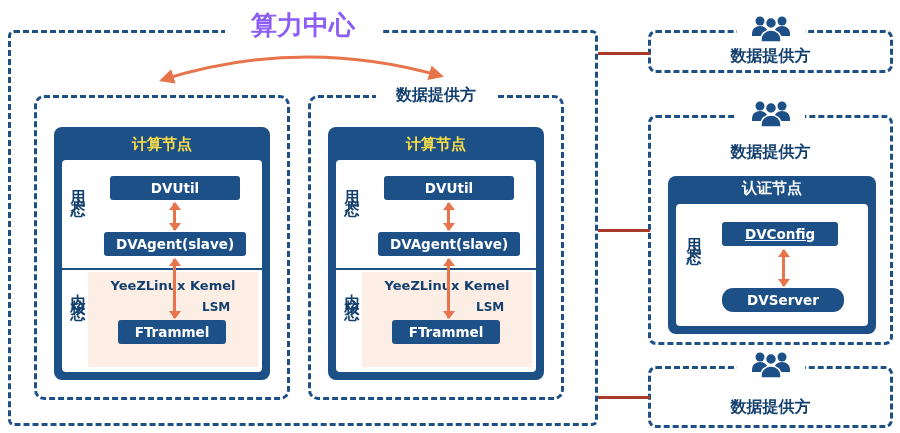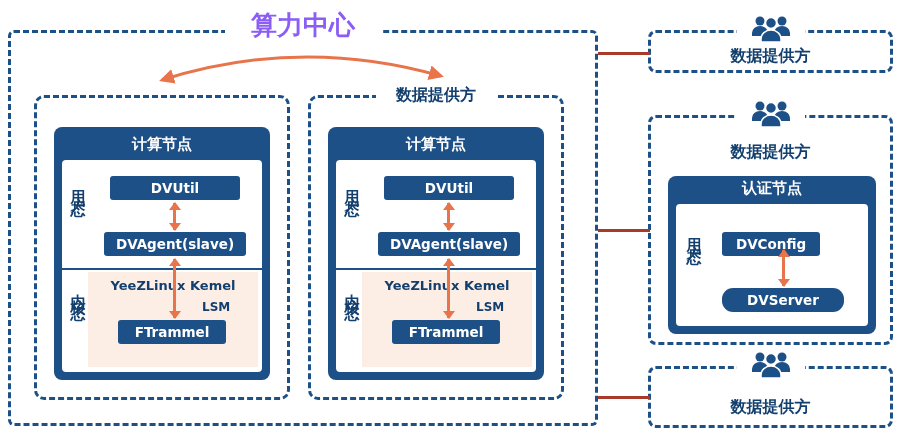--- a/index.html
+++ b/index.html
@@ -24,21 +24,21 @@
              border:3px dashed var(--navy); border-radius:10px; }
   .c1 { left:34px; } .c2 { left:308px; }
   .cluster-label { position:absolute; top:80px; width:120px; text-align:center; background:#fff;
                    padding:5px 0; font-weight:bold; font-size:16px; color:var(--navy_text);
                    z-index:4; white-space:nowrap; }
   .cl1 { left:102px; } .cl2 { left:376px; }
 
   .node { position:absolute; top:127px; width:216px; height:253px; background:var(--navy);
           border-radius:8px; padding:5px 8px 8px; display:flex; flex-direction:column; }
   .n1 { left:54px; } .n2 { left:328px; }
-  .node-title { color:#ffffff; font-weight:bold; font-size:15px; text-align:center; padding:3px 0 6px; }
+  .node-title { color:#fde047; font-weight:bold; font-size:15px; text-align:center; padding:3px 0 6px; }
   .node-inner { position:relative; flex:1; background:#fff; border-radius:4px; overflow:hidden; }
 
   .vlabel { position:absolute; writing-mode:vertical-rl; text-orientation:upright;
             font-weight:bold; color:var(--navy_text); font-size:15px; letter-spacing:6px; }
   .vl-user { left:6px; top:18px; }
   .vl-kernel { left:6px; top:122px; }
   .vl-auth { left:8px; top:22px; }
 
   .blk { position:absolute; background:var(--navy); color:#fff; font-weight:bold; font-size:13.5px;
          text-align:center; border-radius:3px; padding:4px 0; z-index:2; }
@@ -77,21 +77,21 @@
             padding:0 12px; z-index:2; color:var(--navy); line-height:0; }
   .provider-label { text-align:center; font-weight:bold; color:var(--navy_text); font-size:16px; }
   .p1 .provider-label { margin-top:13px; }
   .p2 .provider-label { margin-top:24px; }
   .p3 .provider-label { margin-top:28px; }
 
   .auth { position:absolute; left:17px; top:58px; width:208px; height:158px; background:var(--navy);
           border-radius:8px; padding:0 8px 8px; display:flex; flex-direction:column; }
   .auth-title { color:#fff; font-weight:bold; font-size:15px; text-align:center; padding:3px 0 6px; }
   .auth-inner { position:relative; flex:1; background:#fff; border-radius:4px; }
-  .dvconfig { left:46px; top:28px; width:98px; }
+  .dvconfig { left:46px; top:18px; width:116px;text-decoration:underline; }
   .dvserver { left:46px; top:84px; width:122px;border-radius:11px; }
 </style>
 </head>
 <body>
 
 <div class="canvas">
 
   <div class="main-box"></div>
   <div class="main-title">算力中心</div>
 

